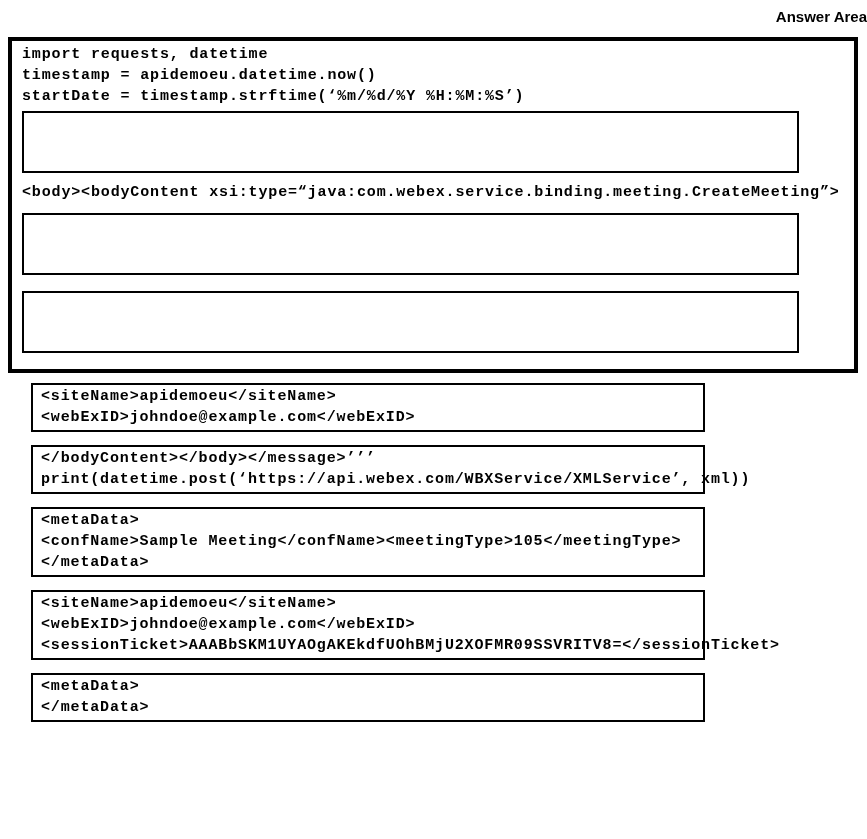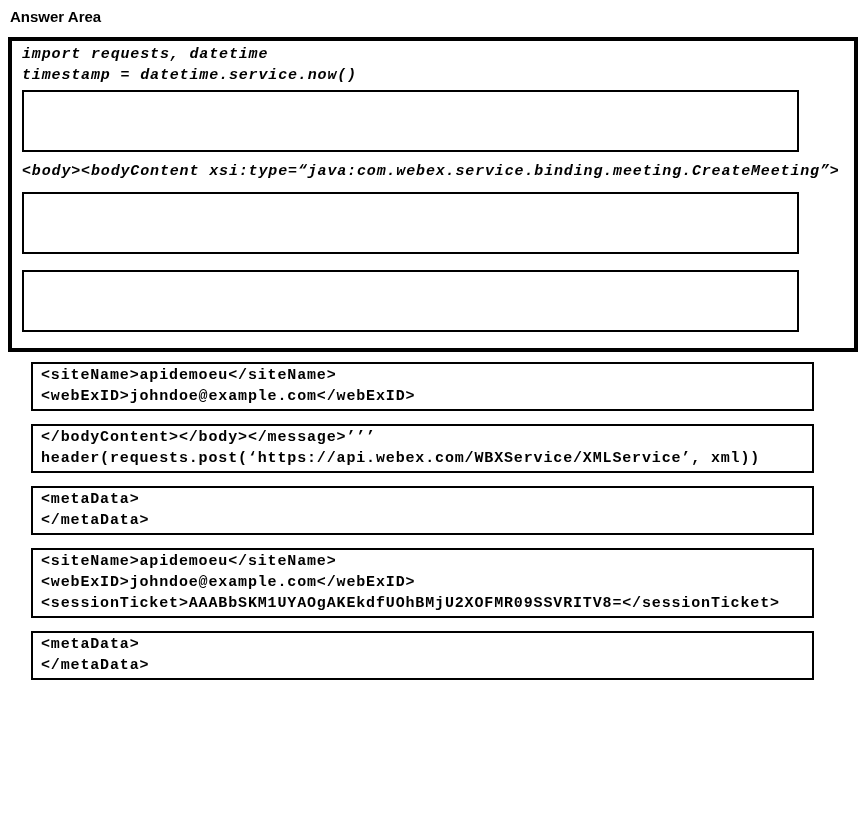--- a/index.html
+++ b/index.html
@@ -10,28 +10,28 @@
     width: 867px;
     height: 839px;
     font-family: "Liberation Sans", sans-serif;
     color: #000000;
   }
   .page-title {
     margin: 8px 0 0 10px;
     font-size: 15px;
     font-weight: bold;
     font-family: "Liberation Sans", sans-serif;
+    text-align: right;
   }
   .answer-box {
     margin: 12px 0 0 8px;
     width: 850px;
     border: 4px solid #000000;
     padding: 3px 0 16px 10px;
     background: #ffffff;
-    font-style: italic;
   }
   .code {
     font-family: "Liberation Mono", "DejaVu Sans Mono", monospace;
     font-weight: bold;
     font-size: 15px;
     line-height: 21px;
     letter-spacing: 0.85px;
     white-space: pre;
     color: #000000;
   }
@@ -39,56 +39,58 @@
     width: 777px;
     height: 62px;
     border: 2px solid #000000;
     background: #ffffff;
   }
   .zone-1 { margin: 4px 0 9px 0; }
   .zone-2 { margin: 10px 0 0 0; }
   .zone-3 { margin: 16px 0 0 0; }
   .option {
     margin: 13px 0 0 31px;
-    width: 783px;
+    width: 674px;
     border: 2px solid #000000;
     padding: 1px 8px 2px 8px;
     background: #ffffff;
   }
   .option-first { margin-top: 10px; }
 </style>
 </head>
 <body>
 
 <div class="page-title">Answer Area</div>
 
 <div class="answer-box">
   <div class="code">import requests, datetime</div>
-  <div class="code">timestamp = datetime.service.now()</div>
+  <div class="code">timestamp = apidemoeu.datetime.now()</div>
+  <div class="code">startDate = timestamp.strftime(‘%m/%d/%Y %H:%M:%S’)</div>
 
   <div class="drop-zone zone-1"></div>
 
   <div class="code">&lt;body&gt;&lt;bodyContent xsi:type=“java:com.webex.service.binding.meeting.CreateMeeting”&gt;</div>
 
   <div class="drop-zone zone-2"></div>
   <div class="drop-zone zone-3"></div>
 </div>
 
 <div class="option option-first">
   <div class="code">&lt;siteName&gt;apidemoeu&lt;/siteName&gt;</div>
   <div class="code">&lt;webExID&gt;johndoe@example.com&lt;/webExID&gt;</div>
 </div>
 
 <div class="option">
   <div class="code">&lt;/bodyContent&gt;&lt;/body&gt;&lt;/message&gt;’’’</div>
-  <div class="code">header(requests.post(‘https://api.webex.com/WBXService/XMLService’, xml))</div>
+  <div class="code">print(datetime.post(‘https://api.webex.com/WBXService/XMLService’, xml))</div>
 </div>
 
 <div class="option">
   <div class="code">&lt;metaData&gt;</div>
+  <div class="code">&lt;confName&gt;Sample Meeting&lt;/confName&gt;&lt;meetingType&gt;105&lt;/meetingType&gt;</div>
   <div class="code">&lt;/metaData&gt;</div>
 </div>
 
 <div class="option">
   <div class="code">&lt;siteName&gt;apidemoeu&lt;/siteName&gt;</div>
   <div class="code">&lt;webExID&gt;johndoe@example.com&lt;/webExID&gt;</div>
   <div class="code">&lt;sessionTicket&gt;AAABbSKM1UYAOgAKEkdfUOhBMjU2XOFMR09SSVRITV8=&lt;/sessionTicket&gt;</div>
 </div>
 
 <div class="option">

